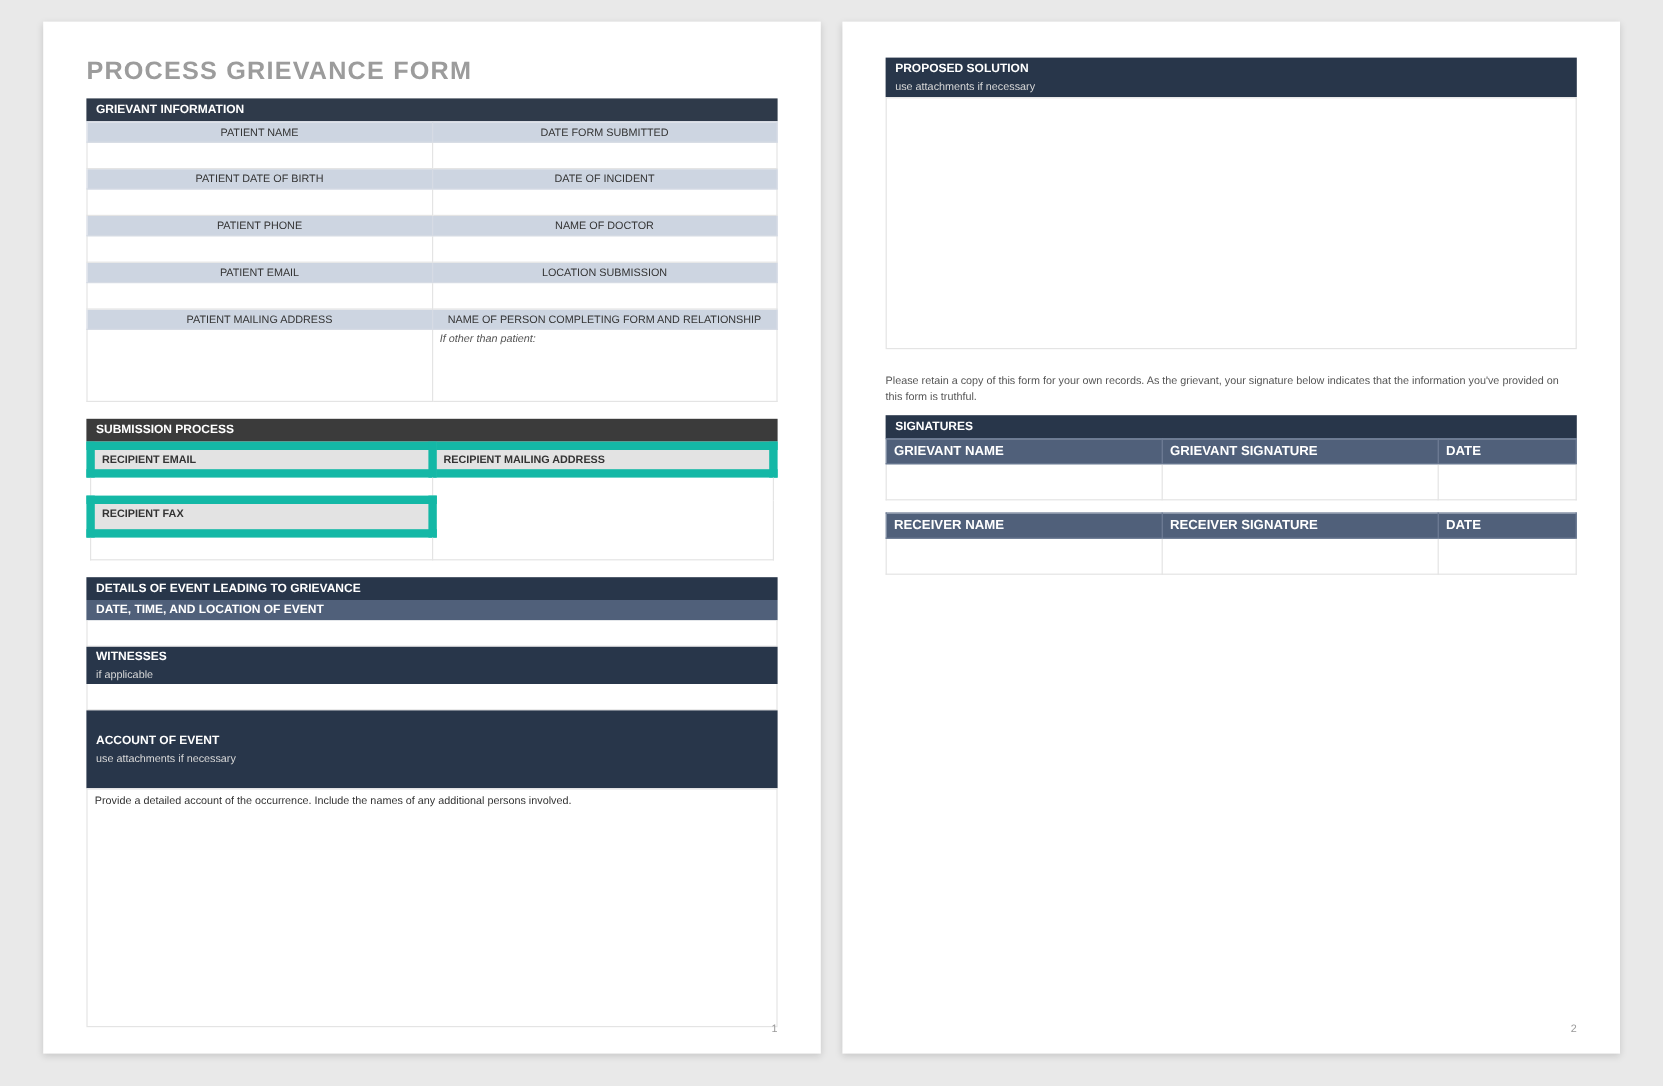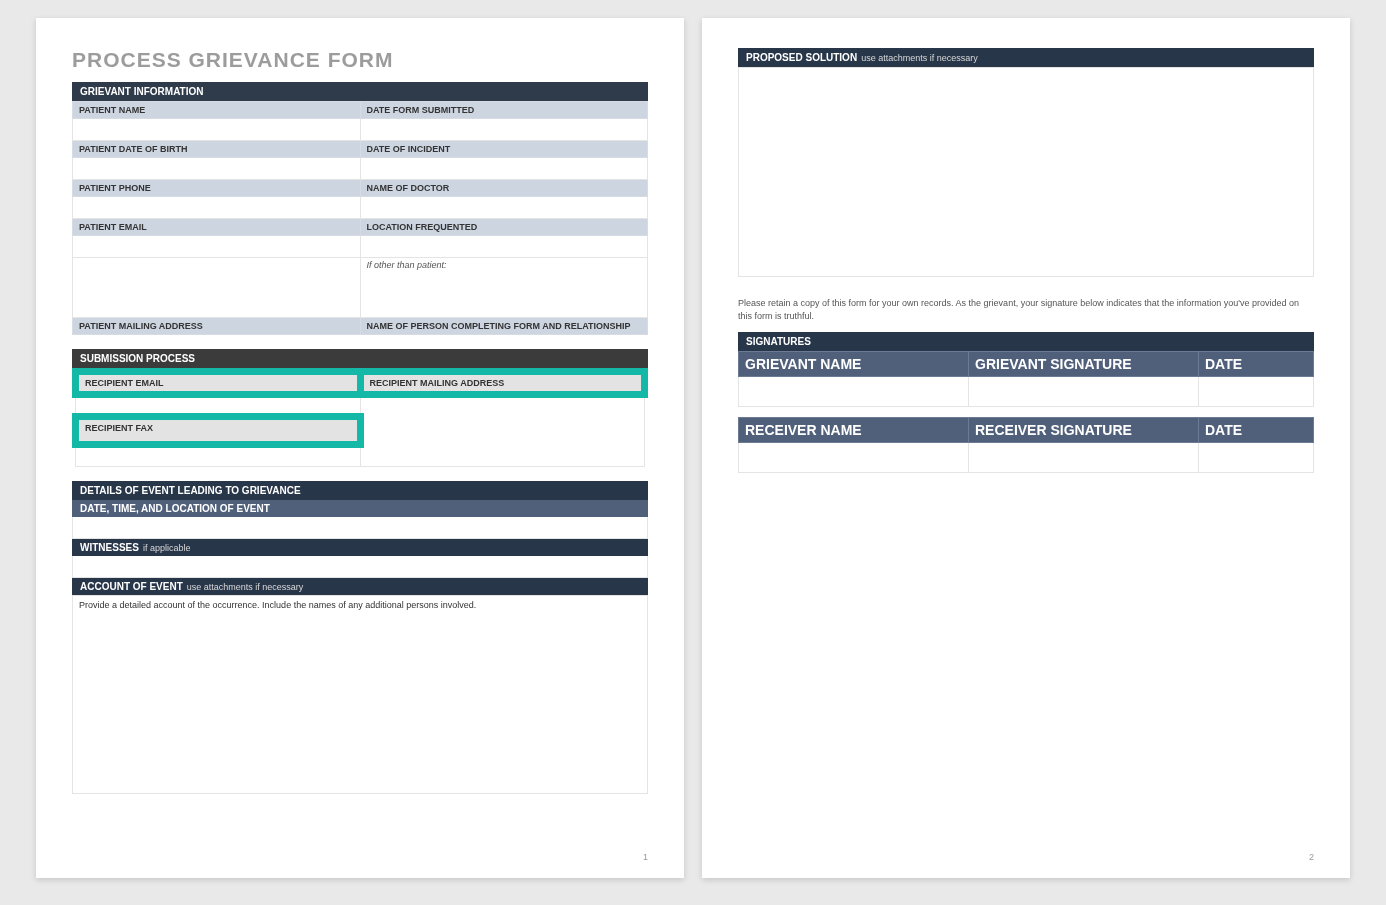--- a/index.html
+++ b/index.html
@@ -36,31 +36,32 @@
     margin-bottom: 10px;
   }
   .bar-dark, .bar-darker, .bar-steel, .bar-navy {
     color: #fff;
     font-size: 10px;
     font-weight: 700;
     padding: 4px 8px;
     display: flex;
     align-items: baseline;
     gap: 4px;
+    flex-direction: column;
   }
   .bar-dark   { background: #2f3a4a; }
   .bar-darker { background: #3b3b3b; }
   .bar-navy   { background: #28364a; }
   .bar-steel  { background: #50607a; }
   .bar-note   { font-weight: 400; font-size: 9px; color: #d8d8d8; }
   
   table { width: 100%; border-collapse: collapse; }
   td { vertical-align: top; }
 
-  .cell-label-blue { background:#cdd5e1; font-weight:700; font-size:9px; padding:3px 6px; border:1px solid #d6dbe4;}
+  .cell-label-blue { background:#cdd5e1; font-weight:400; font-size:9px; padding:3px 6px; border:1px solid #d6dbe4;text-align:center;}
   .cell-label-gray { background:#e3e3e3; font-weight:700; font-size:9px; padding:3px 6px; border:7px solid #14b8a6;}
   .cell-input      { background:#fff; height:22px; border:1px solid #e4e4e4; padding:2px 6px; font-size:9px;}
   .cell-input.tall { height:60px; }
   .cell-input.vtall{ height:72px; }
   .italic-hint     { font-style: italic; color:#555; font-size:9px; }
 
   .gap { height:14px; }
 
   .big-box {
     background:#fff;
@@ -68,21 +69,21 @@
     height:199px;
     padding:4px 6px;
     font-size:9px;
   }
   .big-box.solution { height:210px; }
 
   .note-text { font-size:9px; color:#555; line-height:1.4; margin:20px 0 10px 0;}
 
   
   .sig-head td {
-    background:#50607a; color:#fff; font-weight:700; font-size:14px;
+    background:#50607a; color:#fff; font-weight:700; font-size:11px;
     padding:4px 6px; border:1px solid #6c7b93;
   }
   .sig-body td {
     background:#fff; height:30px; border:1px solid #e4e4e4;
   }
   .sig-gap { height:10px; }
 </style>
 </head>
 <body>
 
@@ -118,36 +119,36 @@
     <tr>
       <td class="cell-label-blue">PATIENT PHONE</td>
       <td class="cell-label-blue">NAME OF DOCTOR</td>
     </tr>
     <tr>
       <td class="cell-input"></td>
       <td class="cell-input"></td>
     </tr>
     <tr>
       <td class="cell-label-blue">PATIENT EMAIL</td>
-      <td class="cell-label-blue">LOCATION FREQUENTED</td>
-    </tr>
-    <tr>
-      <td class="cell-input"></td>
-      <td class="cell-input"></td>
+      <td class="cell-label-blue">LOCATION SUBMISSION</td>
+    </tr>
+    <tr>
+      <td class="cell-input"></td>
+      <td class="cell-input"></td>
+    </tr>
+    <tr>
+      <td class="cell-label-blue">PATIENT MAILING ADDRESS</td>
+      <td class="cell-label-blue">NAME OF PERSON COMPLETING FORM AND RELATIONSHIP</td>
     </tr>
     <tr>
       <td class="cell-input tall"></td>
       <td class="cell-input tall">
         <span class="italic-hint">If other than patient:</span>
       </td>
     </tr>
-    <tr>
-      <td class="cell-label-blue">PATIENT MAILING ADDRESS</td>
-      <td class="cell-label-blue">NAME OF PERSON COMPLETING FORM AND RELATIONSHIP</td>
-    </tr>
   </tbody>
     </table>
 
   <div class="gap"></div>
 
   <div class="bar-darker">
     <span>SUBMISSION PROCESS</span>
   </div>
   <table>
     <colgroup>
@@ -181,21 +182,21 @@
     <span>DATE, TIME, AND LOCATION OF EVENT</span>
   </div>
   <div class="cell-input" style="border-top:none;"></div>
 
   <div class="bar-navy" style="padding:3px 8px;">
     <span>WITNESSES</span>
     <span class="bar-note">if applicable</span>
   </div>
   <div class="cell-input" style="border-top:none;"></div>
 
-  <div class="bar-navy" style="padding:3px 8px;">
+  <div class="bar-navy" style="padding:20px 8px;">
     <span>ACCOUNT OF EVENT</span>
     <span class="bar-note">use attachments if necessary</span>
   </div>
   <div class="big-box">
     <span>Provide a detailed account of the occurrence.  Include the names of any additional persons involved.</span>
   </div>
 
   <div class="page-num">1</div>
 </div>
 

